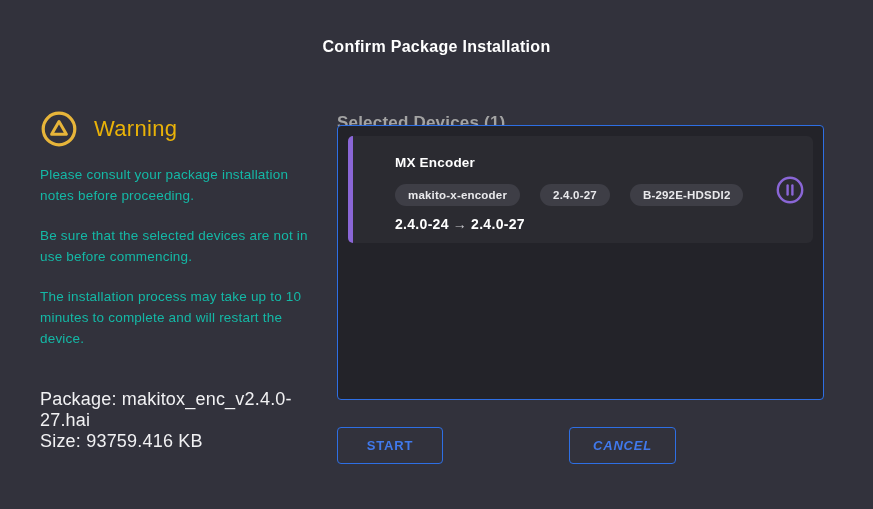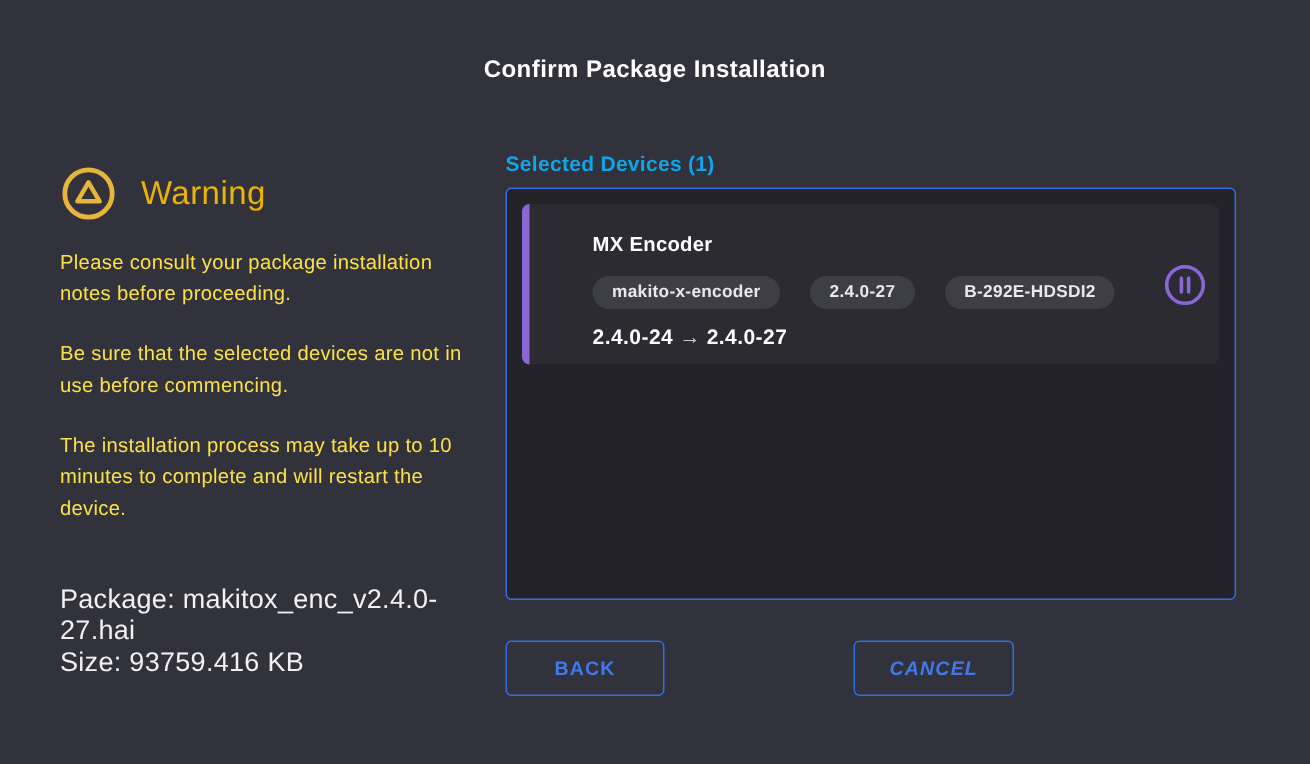--- a/index.html
+++ b/index.html
@@ -21,28 +21,28 @@
   }
 
   
   .left-col { position: absolute; left: 40px; top: 110px; width: 288px; }
   .warning-header { display: flex; align-items: center; gap: 16px; margin-bottom: 16px; }
   .warning-icon { width: 38px; height: 38px; display: inline-flex; }
   .warning-heading { font-size: 22px; font-weight: normal; color: #eab308; letter-spacing: 0.3px; }
   .left-col p {
     margin: 0 4px 19px 0;
     font-size: 13.5px; line-height: 21px;
-    color: #fde047; letter-spacing: 0.2px;
+    color: #14b8a6; letter-spacing: 0.2px;
   }
   .package-info { margin-top: 40px; font-size: 18px; line-height: 21px; letter-spacing: 0.2px; }
 
   
   .devices-heading {
-    position: absolute; left: 337px; top: 101px;
-    font-size: 14px; font-weight: bold; color: #0ea5e9; letter-spacing: 0.2px;
+    position: absolute; left: 337px; top: 113px;
+    font-size: 17px; font-weight: bold; color: #a3a3a3; letter-spacing: 0.2px;
   }
   .devices-panel {
     position: absolute; left: 337px; top: 125px;
     width: 487px; height: 275px;
     box-sizing: border-box;
     background: #232329;
     border: 1px solid #2e6fe4;
     border-radius: 4px;
     padding: 10px;
   }
@@ -146,16 +146,16 @@
       <div class="pause-badge">
         <svg width="28" height="28" viewBox="0 0 28 28">
           <circle cx="14" cy="14" r="12.2" fill="none" stroke="#8a66d6" stroke-width="2.4"></circle>
           <line x1="11.6" y1="9.4" x2="11.6" y2="18.6" stroke="#8a66d6" stroke-width="2.4" stroke-linecap="round"></line>
           <line x1="16.4" y1="9.4" x2="16.4" y2="18.6" stroke="#8a66d6" stroke-width="2.4" stroke-linecap="round"></line>
         </svg>
       </div>
     </div>
   </div>
 
-  <button class="btn btn-outline btn-back">BACK</button>
+  <button class="btn btn-outline btn-back">START</button>
   <button class="btn btn-outline btn-cancel">CANCEL</button>
 
 </div>
 
 </body></html>

